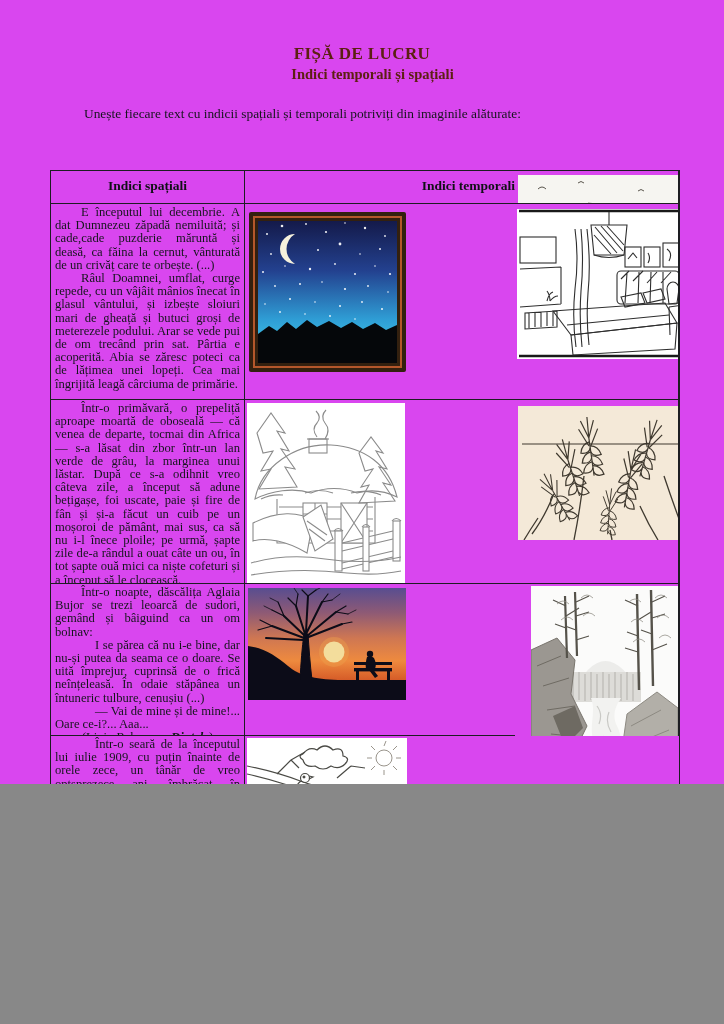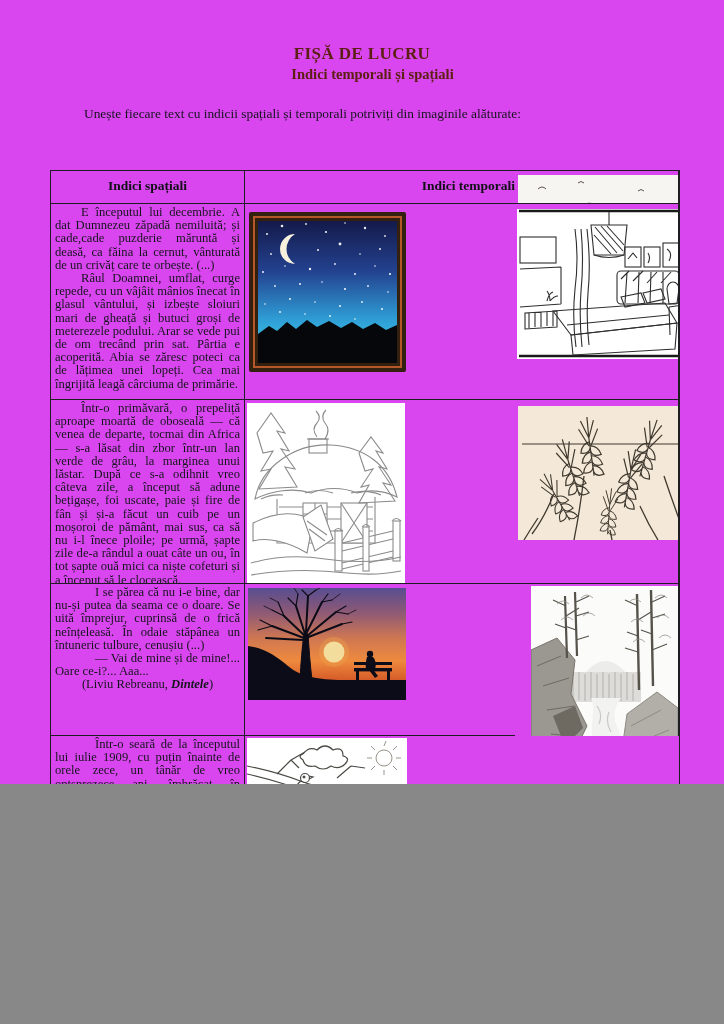--- a/index.html
+++ b/index.html
@@ -273,20 +273,21 @@
           <path d="M66 70 Q 62 104 56 134"></path>
           <path d="M92 124 Q 93 129 94 134"></path>
           <path d="M122 100 Q 130 118 140 134"></path>
           <path d="M146 70 Q 156 100 166 126"></path>
           <path d="M20 112 Q 12 124 6 134"></path>
         </g>
       </svg>
     </div>
 
     <div class="cell text-cell">
+      <p class="ind">Într-o noapte, dăscălița Aglaia Bujor se trezi leoarcă de sudori, gemând și bâiguind ca un om bolnav:</p>
       <p class="ind2">I se părea că nu i-e bine, dar nu-și putea da seama ce o doare. Se uită împrejur, cuprinsă de o frică neînțeleasă. În odaie stăpânea un întuneric tulbure, cenușiu (...)</p>
       <p class="ind2">— Vai de mine și de mine!... Oare ce-i?... Aaa...</p>
       <p class="attr a-center"><span>(Liviu Rebreanu, </span><b><i>Dintele</i></b><span>)</span></p>
     </div>
 
     <div class="cell img-cell last-col">
       <svg style="left:3px;top:4px" width="158" height="112" viewBox="0 0 158 112">
         <defs>
           <linearGradient id="dusk" x1="0" y1="0" x2="0" y2="1">
             <stop offset="0%" stop-color="#584d90"></stop>

